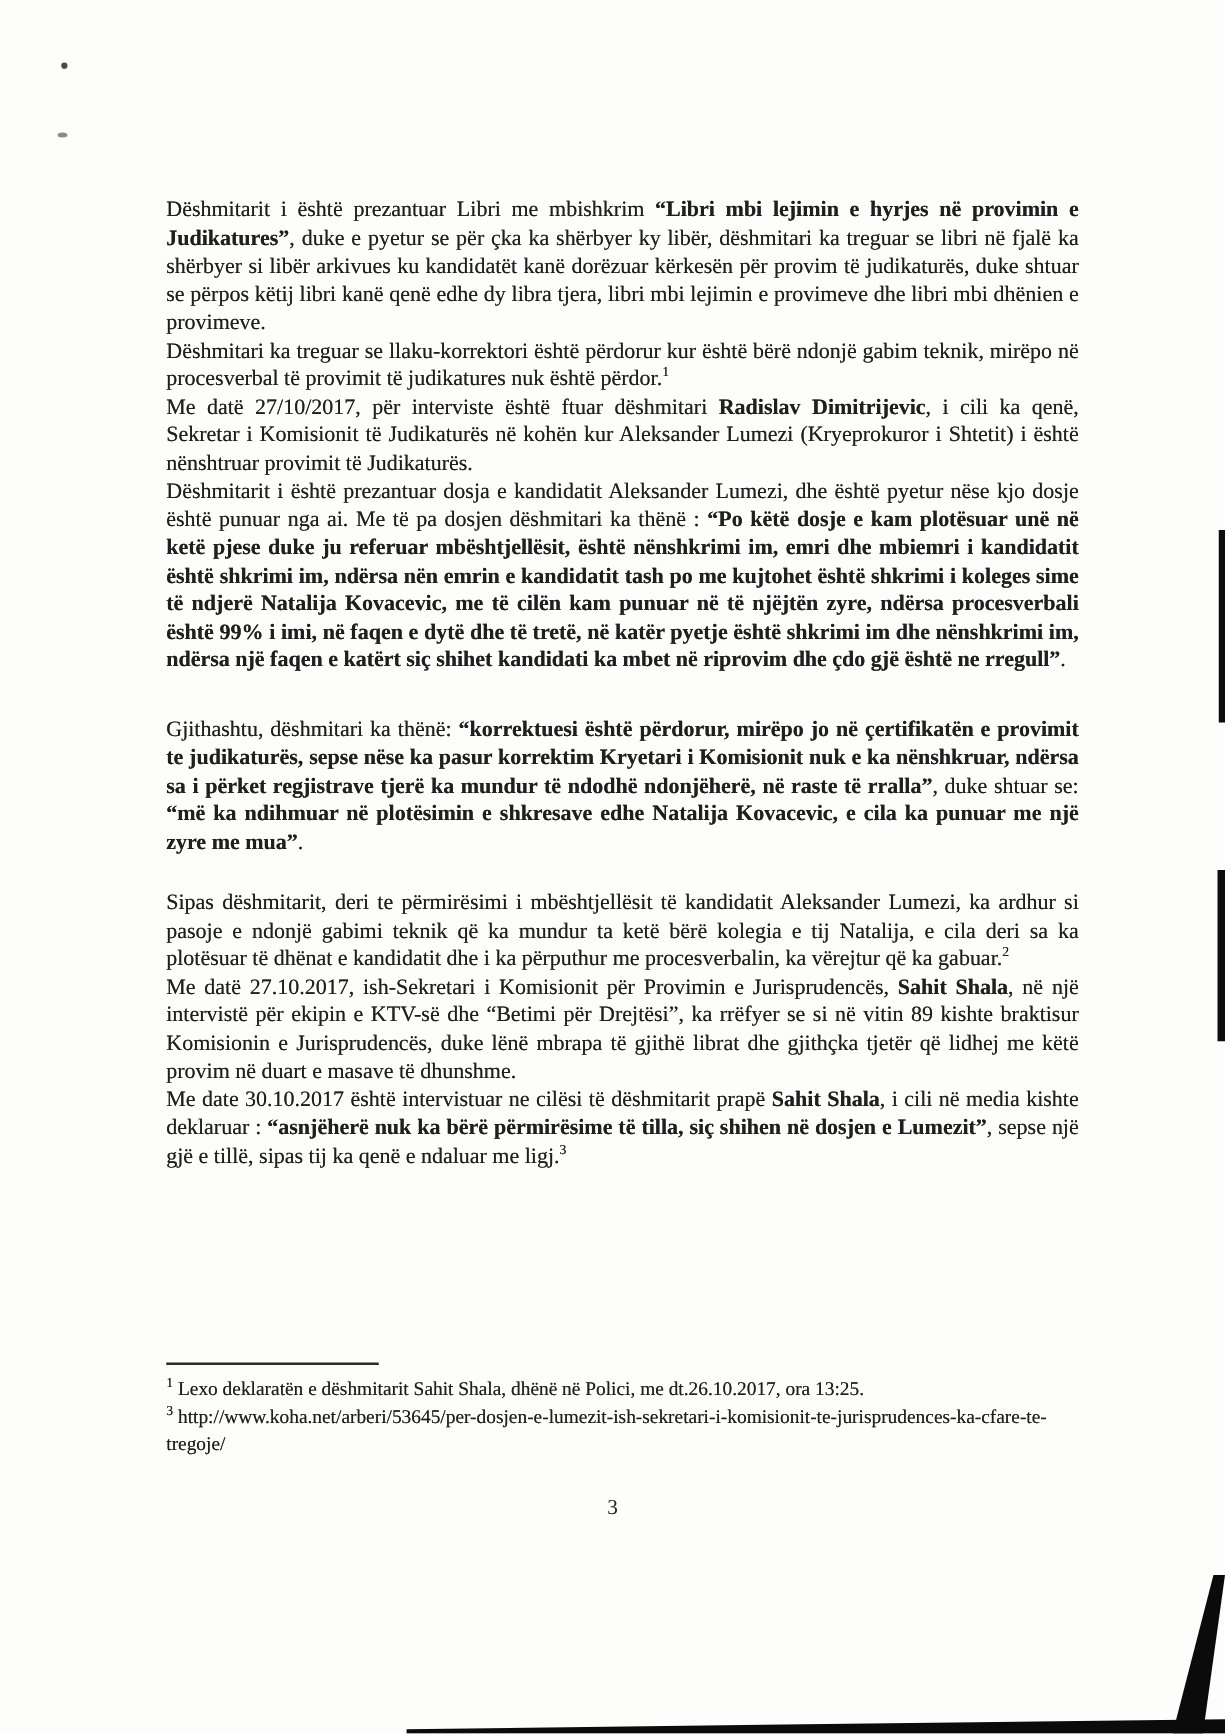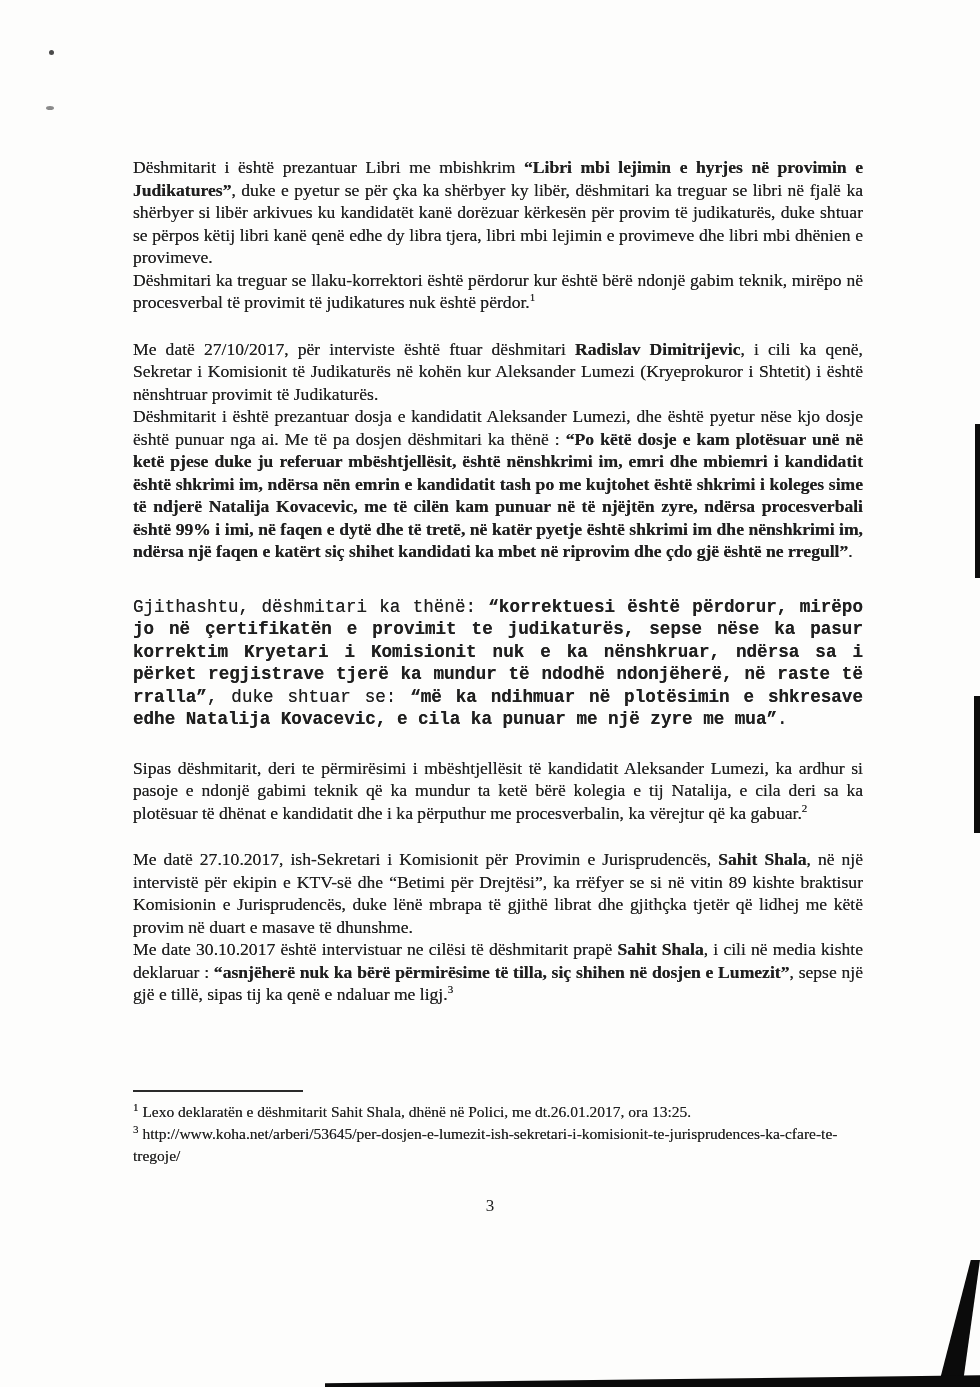--- a/index.html
+++ b/index.html
@@ -24,22 +24,22 @@
     top: 156px;
     width: 730px;
   }
   .para {
     margin: 0;
     font-size: 17.6px;
     line-height: 22.5px;
     text-align: justify;
     text-shadow: 0 0 0.4px rgba(25,25,25,0.75);
   }
-  .para + .para { margin-top: 24px; }
-  .para:nth-child(3) { margin-top: 33px; font-family: Liberation Mono, monospace; }
+  .para + .para { }
+  .para:nth-child(3) { margin-top: 33px; }
   .para:nth-child(4) { margin-top: 26px; }
   .b { font-weight: bold; }
   sup {
     font-size: 11px;
     line-height: 0;
     vertical-align: super;
   }
   .footnotes {
     position: absolute;
     left: 133px;
@@ -107,21 +107,21 @@
         <p class="para"><span>Me datë 27/10/2017, për interviste është ftuar dëshmitari </span><span class="b">Radislav Dimitrijevic</span><span>, i cili ka qenë, Sekretar i Komisionit të Judikaturës në kohën kur Aleksander Lumezi (Kryeprokuror i Shtetit) i është nënshtruar provimit të Judikaturës.</span><br><span>Dëshmitarit i është prezantuar dosja e kandidatit Aleksander Lumezi, dhe është pyetur nëse kjo dosje është punuar nga ai. Me të pa dosjen dëshmitari ka thënë : </span><span class="b">“Po këtë dosje e kam plotësuar unë në ketë pjese duke ju referuar mbështjellësit, është nënshkrimi im, emri dhe mbiemri i kandidatit është shkrimi im, ndërsa nën emrin e kandidatit tash po me kujtohet është shkrimi i koleges sime të ndjerë Natalija Kovacevic, me të cilën kam punuar në të njëjtën zyre, ndërsa procesverbali është 99% i imi, në faqen e dytë dhe të tretë, në katër pyetje është shkrimi im dhe nënshkrimi im, ndërsa një faqen e katërt siç shihet kandidati ka mbet në riprovim dhe çdo gjë është ne rregull”</span><span>.</span></p>
         <p class="para"><span>Gjithashtu, dëshmitari ka thënë: </span><span class="b">“korrektuesi është përdorur, mirëpo jo në çertifikatën e provimit te judikaturës, sepse nëse ka pasur korrektim Kryetari i Komisionit nuk e ka nënshkruar, ndërsa sa i përket regjistrave tjerë ka mundur të ndodhë ndonjëherë, në raste të rralla”</span><span>, duke shtuar se: </span><span class="b">“më ka ndihmuar në plotësimin e shkresave edhe Natalija Kovacevic, e cila ka punuar me një zyre me mua”</span><span>.</span></p>
         <p class="para"><span>Sipas dëshmitarit, deri te përmirësimi i mbështjellësit të kandidatit Aleksander Lumezi, ka ardhur si pasoje e ndonjë gabimi teknik që ka mundur ta ketë bërë kolegia e tij Natalija, e cila deri sa ka plotësuar të dhënat e kandidatit dhe i ka përputhur me procesverbalin, ka vërejtur që ka gabuar.</span><sup>2</sup></p>
         <p class="para"><span>Me datë 27.10.2017, ish-Sekretari i Komisionit për Provimin e Jurisprudencës, </span><span class="b">Sahit Shala</span><span>, në një intervistë për ekipin e KTV-së dhe “Betimi për Drejtësi”, ka rrëfyer se si në vitin 89 kishte braktisur Komisionin e Jurisprudencës, duke lënë mbrapa të gjithë librat dhe gjithçka tjetër që lidhej me këtë provim në duart e masave të dhunshme.</span><br><span>Me date 30.10.2017 është intervistuar ne cilësi të dëshmitarit prapë </span><span class="b">Sahit Shala</span><span>, i cili në media kishte deklaruar : </span><span class="b">“asnjëherë nuk ka bërë përmirësime të tilla, siç shihen në dosjen e Lumezit”</span><span>, sepse një gjë e tillë, sipas tij ka qenë e ndaluar me ligj.</span><sup>3</sup></p>
       </div>
   </div>
 
   <div class="footnotes">
     <div class="fn-rule"></div>
     <div>
-        <div class="fn"><sup>1</sup><span> Lexo deklaratën e dëshmitarit Sahit Shala, dhënë në Polici, me dt.26.01.2017, ora 13:25.</span></div>
+        <div class="fn"><sup>1</sup><span> Lexo deklaratën e dëshmitarit Sahit Shala, dhënë në Polici, me dt.26.10.2017, ora 13:25.</span></div>
         <div class="fn"><sup>3</sup><span> http://www.koha.net/arberi/53645/per-dosjen-e-lumezit-ish-sekretari-i-komisionit-te-jurisprudences-ka-cfare-te-tregoje/</span></div>
       </div>
   </div>
 
   <div class="page-number">3</div>
 
   <div class="edge-bar-1"></div>
   <div class="edge-bar-2"></div>
   <div class="corner-wedge"></div>
   <div class="bottom-strip"></div>

